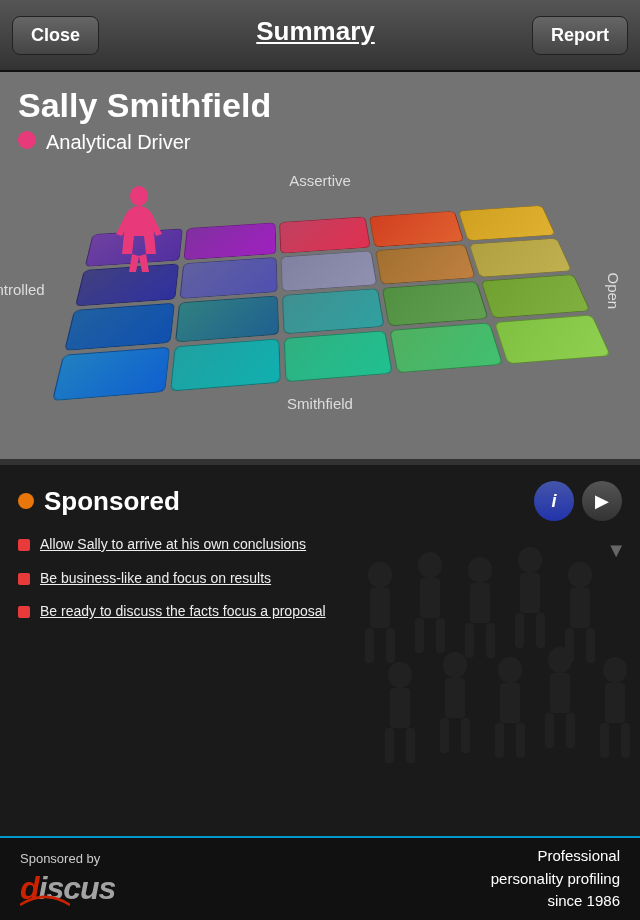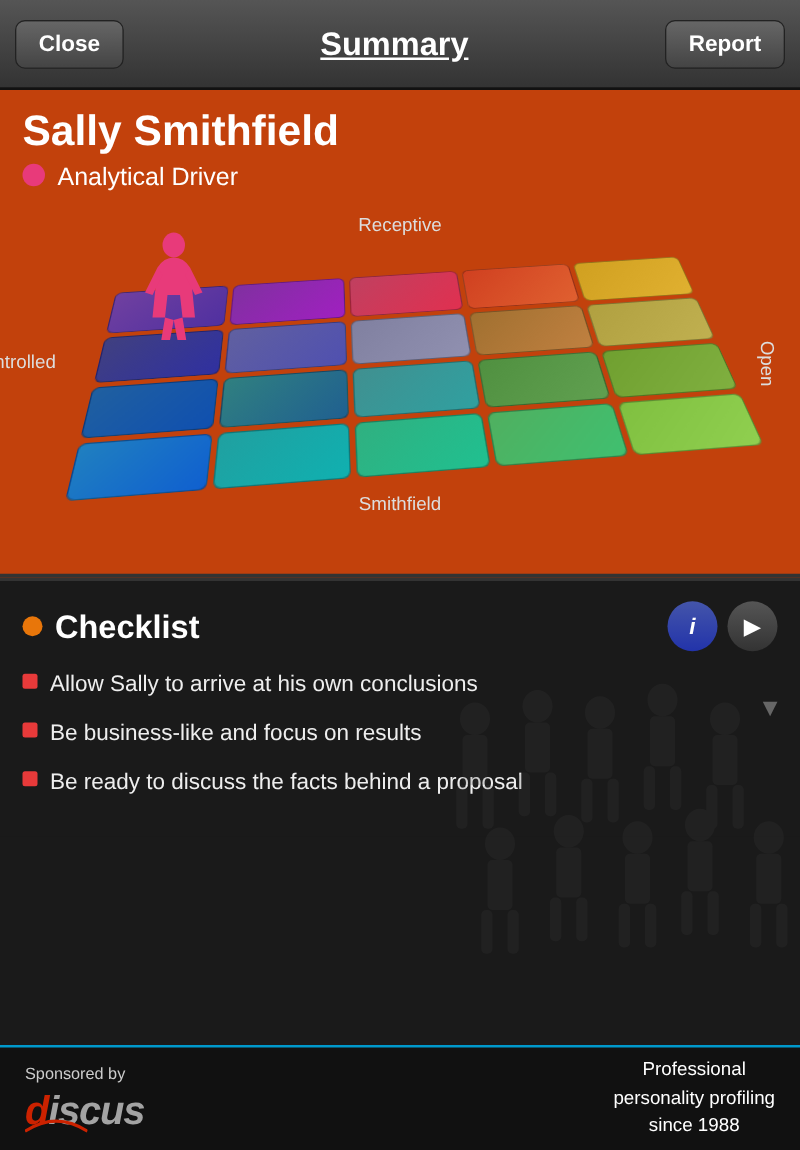--- a/index.html
+++ b/index.html
@@ -10,23 +10,23 @@
       font-family: 'Helvetica Neue', Helvetica, Arial, sans-serif;
       color: #fff;
       overflow: hidden;
       position: relative;
     }
 
     
     .header {
       background: linear-gradient(to bottom, #555, #333);
       display: flex;
-      align-items: center;
+      align-items: flex-start;
       justify-content: space-between;
-      padding: 0 12px;
+      padding: 16px 12px;
       height: 72px;
       border-bottom: 2px solid #111;
     }
     .header-btn {
       background: linear-gradient(to bottom, #666, #444);
       border: 1px solid #222;
       border-radius: 8px;
       color: #fff;
       font-size: 18px;
       font-weight: bold;
@@ -35,21 +35,21 @@
     }
     .header-title {
       font-size: 26px;
       font-weight: bold;
       color: #fff;
       text-decoration: underline;
     }
 
     
     .profile-section {
-      background: #c2410c;
+      background: #737373;
       padding: 14px 18px 0 18px;
       height: 390px;
       position: relative;
       border-bottom: 3px solid #333;
     }
     .profile-name {
       font-size: 34px;
       font-weight: bold;
       color: #fff;
       margin-bottom: 6px;
@@ -243,23 +243,24 @@
     }
 
     .checklist-items {
       list-style: none;
     }
     .checklist-item {
       display: flex;
       align-items: flex-start;
       gap: 10px;
       margin-bottom: 14px;
-      font-size: 18px;
+      font-size: 14px;
       color: #eee;
       line-height: 1.4;
+      text-decoration: underline;
     }
     .item-bullet {
       width: 12px;
       height: 12px;
       background: #e83a3a;
       border-radius: 2px;
       flex-shrink: 0;
       margin-top: 4px;
     }
 
@@ -316,21 +317,21 @@
       font-style: italic;
       letter-spacing: -1px;
     }
     .discus-d {
       color: #cc2200;
       position: relative;
     }
     .footer-right {
       font-size: 15px;
       color: #fff;
-      text-align: center;
+      text-align: right;
       line-height: 1.5;
     }
 
     .section-divider {
       height: 3px;
       background: #333;
     }
   </style>
 </head>
 <body>
@@ -342,21 +343,21 @@
 </div>
 
 <div class="profile-section">
   <div class="profile-name">Sally Smithfield</div>
   <div class="profile-type">
     <div class="pink-dot"></div>
     <span>Analytical Driver</span>
   </div>
 
   <div class="chart-container">
-    <span class="axis-label label-assertive">Receptive</span>
+    <span class="axis-label label-assertive">Assertive</span>
     <span class="axis-label label-receptive">Smithfield</span>
     <span class="axis-label label-controlled">Controlled</span>
     <span class="axis-label label-open">Open</span>
 
     <div class="person-figure">
       <svg class="person-svg" viewBox="0 0 55 90" xmlns="http://www.w3.org/2000/svg">
 
         <ellipse cx="27" cy="12" rx="9" ry="10" fill="#e83a7a"></ellipse>
 
         <path d="M14 30 Q12 50 10 70 L20 70 L22 52 L32 52 L34 70 L44 70 Q42 50 40 30 Q35 22 27 22 Q19 22 14 30Z" fill="#e83a7a"></path>
@@ -457,41 +458,41 @@
         <rect x="265" y="168" width="20" height="40" rx="4"></rect>
         <rect x="260" y="208" width="9" height="35" rx="4"></rect>
         <rect x="281" y="208" width="9" height="35" rx="4"></rect>
       </g>
     </svg>
   </div>
 
   <div class="checklist-header">
     <div class="checklist-title-row">
       <div class="orange-dot"></div>
-      <span class="checklist-title">Checklist</span>
+      <span class="checklist-title">Sponsored</span>
     </div>
     <div class="checklist-controls">
       <button class="icon-btn icon-btn-info">i</button>
       <button class="icon-btn icon-btn-play">▶</button>
     </div>
   </div>
 
 
   <ul class="checklist-items">
     <li class="checklist-item">
       <div class="item-bullet"></div>
       <span>Allow Sally to arrive at his own conclusions</span>
     </li>
     <li class="checklist-item">
       <div class="item-bullet"></div>
       <span>Be business-like and focus on results</span>
     </li>
     <li class="checklist-item">
       <div class="item-bullet"></div>
-      <span>Be ready to discuss the facts behind a proposal</span>
+      <span>Be ready to discuss the facts focus a proposal</span>
     </li>
   </ul>
 
   <div class="scroll-indicator">▼</div>
 </div>
 
 <div class="footer">
   <div class="footer-left">
     <span class="sponsored-text">Sponsored by</span>
     <div class="discus-logo">
@@ -500,15 +501,15 @@
       </span>
 
       <svg width="50" height="20" style="position:absolute;left:20px;top:52px;" viewBox="0 0 80 20">
         <path d="M0 18 Q40 -8 80 18" stroke="#cc2200" stroke-width="4" fill="none"></path>
       </svg>
     </div>
   </div>
   <div class="footer-right">
     <div>Professional</div>
     <div>personality profiling</div>
-    <div>since 1988</div>
+    <div>since 1986</div>
   </div>
 </div>
 
 </body></html>

